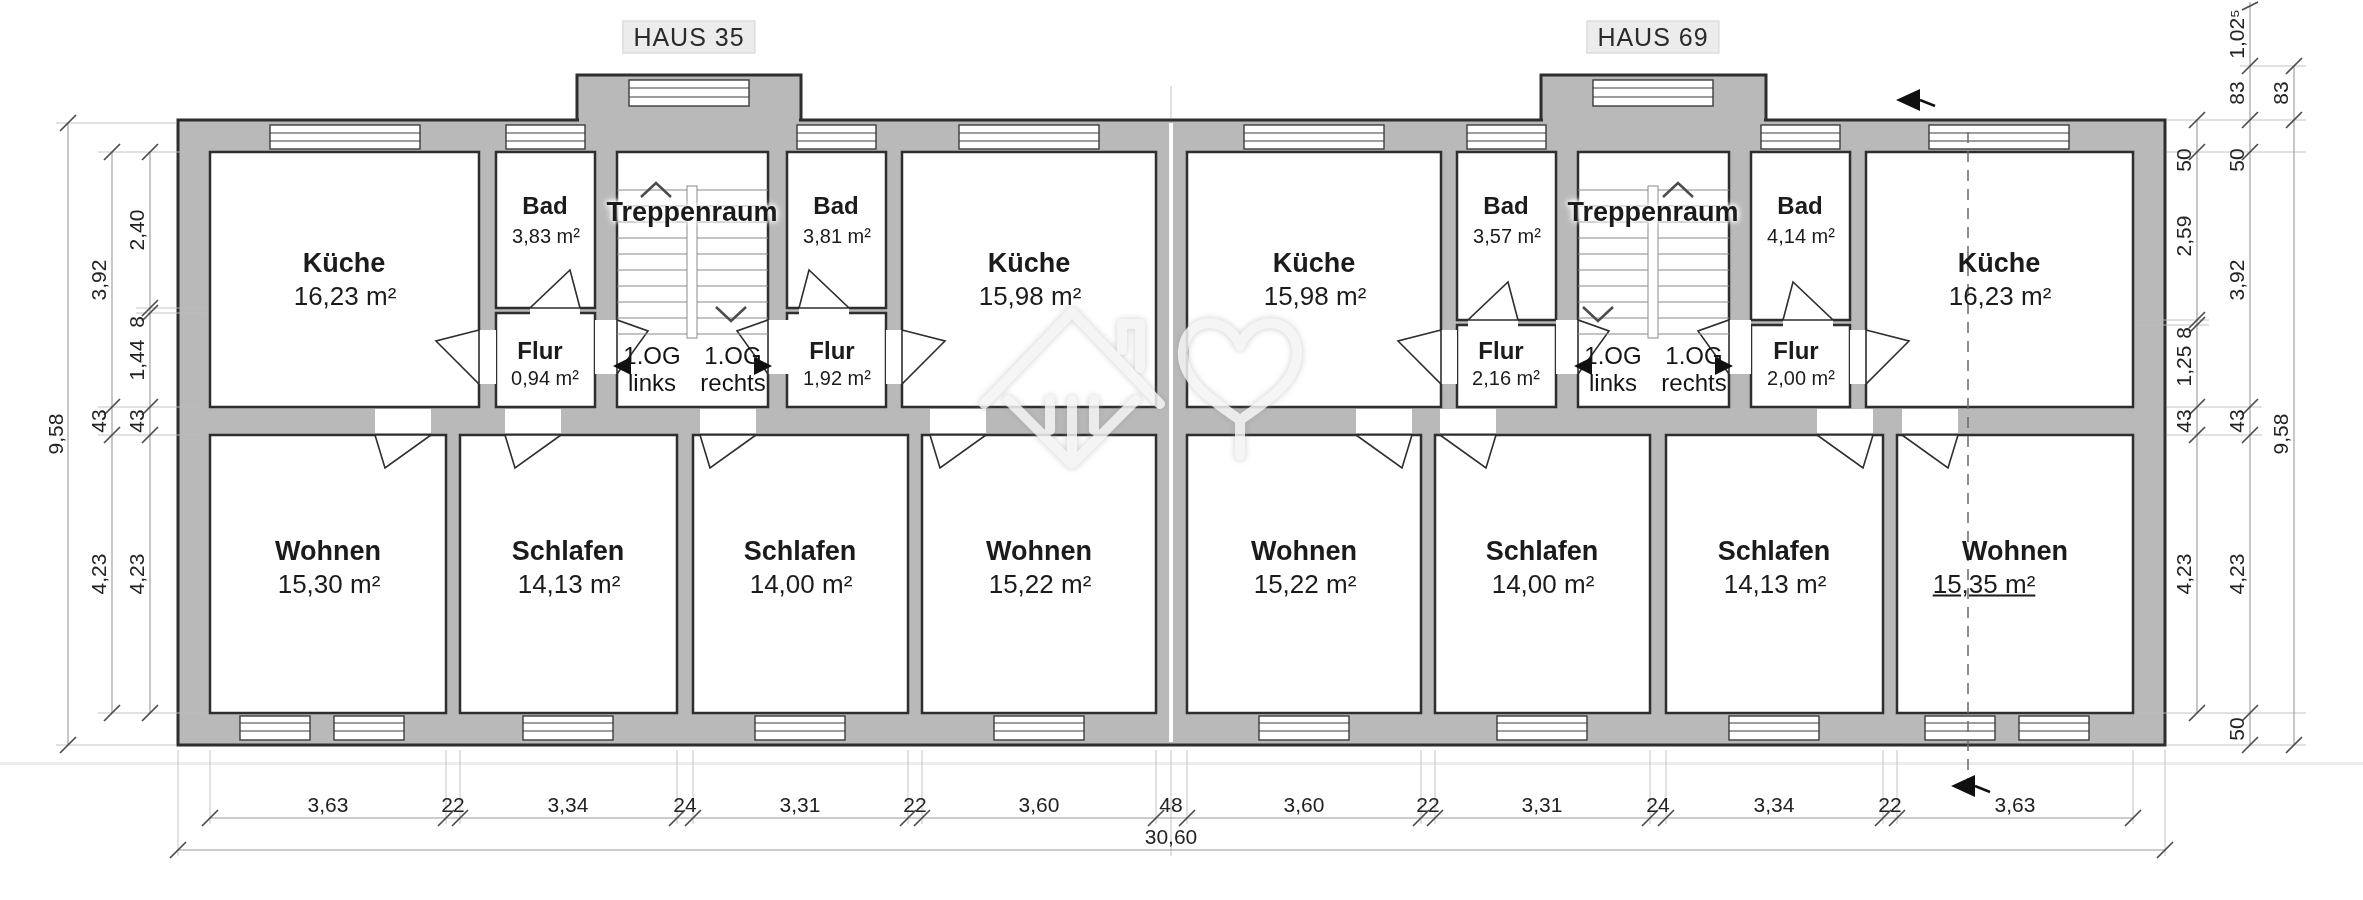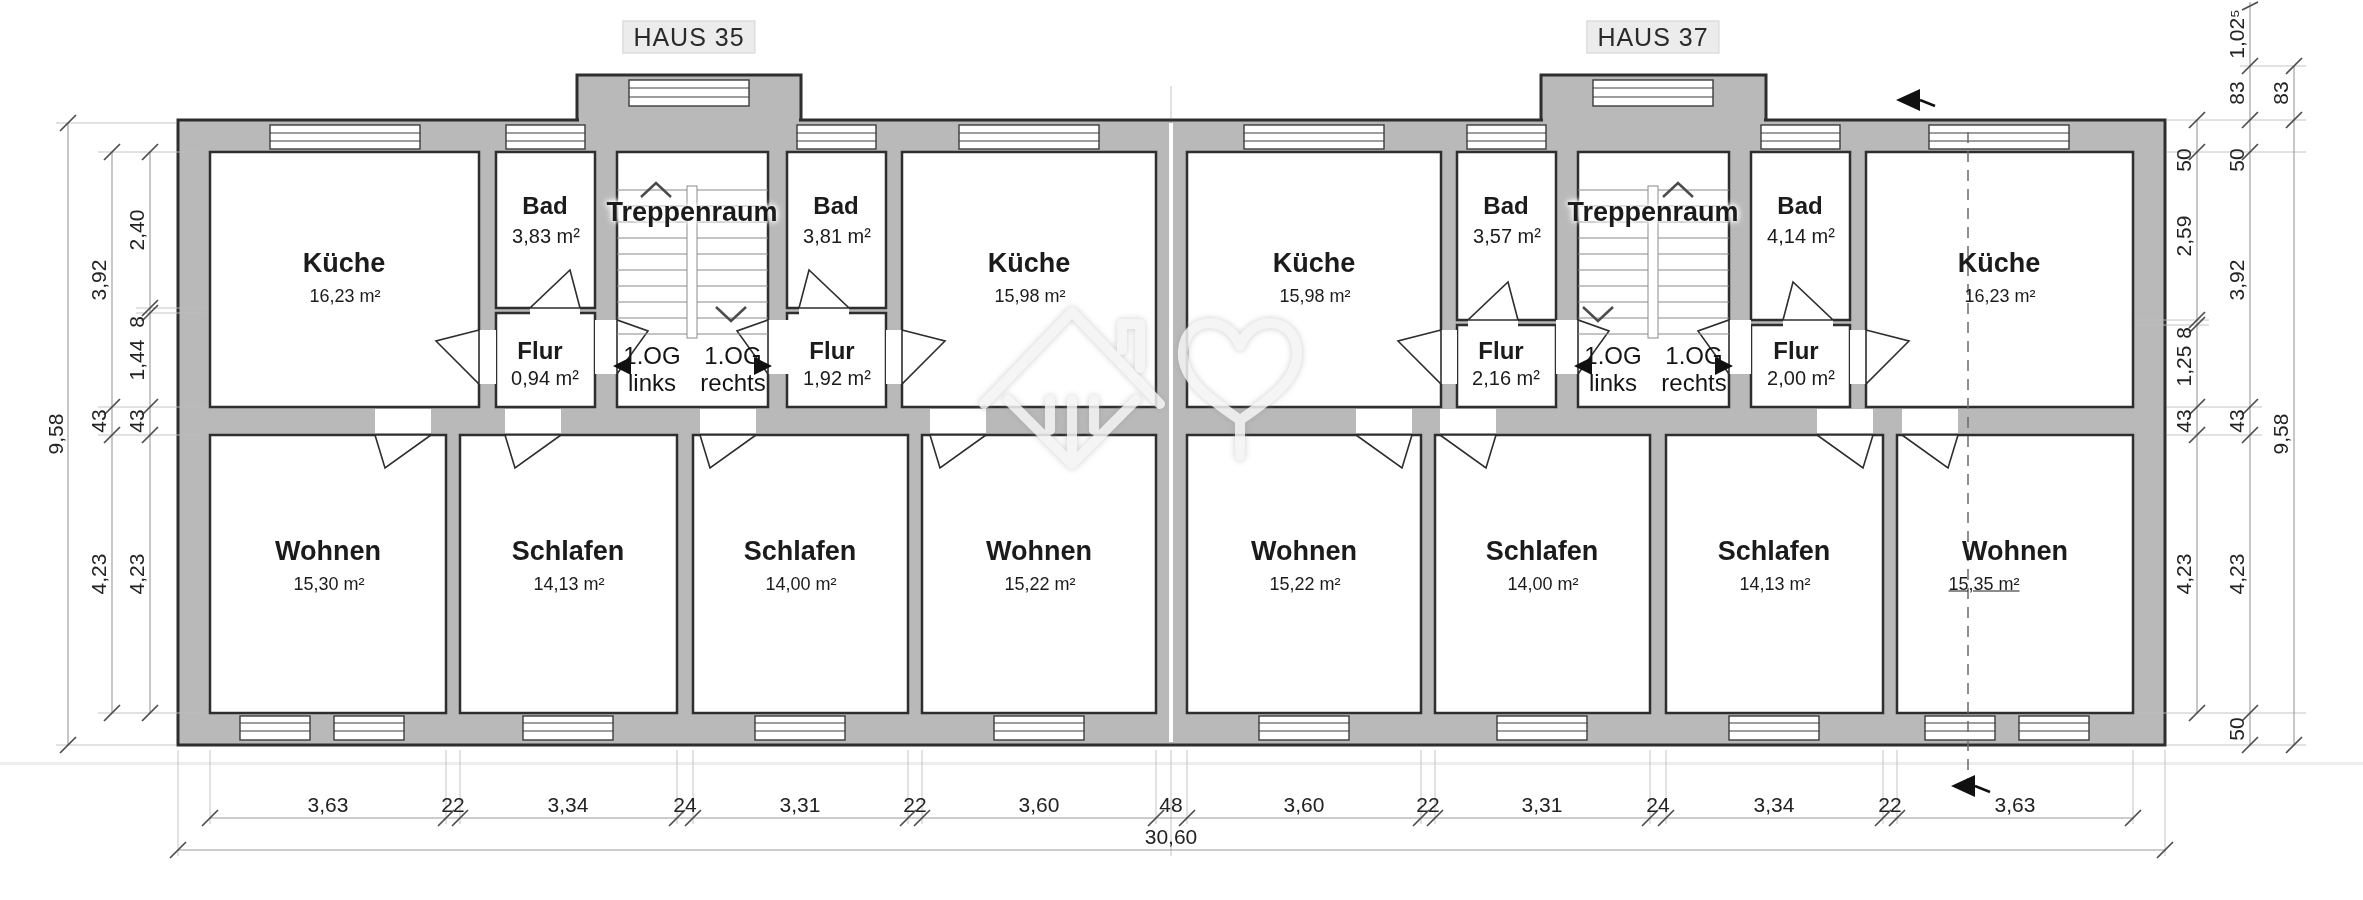--- a/index.html
+++ b/index.html
@@ -3,21 +3,21 @@
 <meta charset="utf-8">
 <style>
   html,body{margin:0;padding:0;background:#fff;}
   #plan{position:relative;width:2363px;height:900px;background:#fff;overflow:hidden;
         font-family:"Liberation Sans", sans-serif;}
   #floor-svg{position:absolute;left:0;top:0;z-index:1;}
   .lbl{position:absolute;transform:translate(-50%,-50%);white-space:nowrap;color:#1b1b1b;z-index:2;}
   .rot{transform:translate(-50%,-50%) rotate(-90deg);}
   .nm{font-size:27px;font-weight:bold;}
   .nm-sm{font-size:24px;font-weight:bold;}
-  .ar{font-size:18px;}
+  .ar{font-size:26px;}
   .ar-sm{font-size:20px;}
   .og{font-size:24px;color:#141414;}
   .dim{font-size:21px;color:#232323;}
   .haus{font-size:25px;color:#2a2a2a;background:#ececec;border:1px solid #d6d6d6;
         padding:1px 10px;letter-spacing:1px;}
   .halo{text-shadow:0 0 4px #fff,0 0 6px #fff,0 0 9px #fff;}
   .wmtext{z-index:4;font-size:96px;font-weight:bold;letter-spacing:8px;color:#f5f5f5;opacity:.85;
           text-shadow:0 0 2px #c9c9c9,0 2px 12px rgba(170,170,170,.5);pointer-events:none;}
   
   .w{fill:#b9b9b9;stroke:#2e2e2e;stroke-width:3;}
@@ -227,21 +227,21 @@
     M1427 826 L1443 810 M1642 826 L1658 810 M1658 826 L1674 810 M1875 826 L1891 810 M1889 826 L1905 810
     M2125 826 L2141 810 M170 858 L186 842 M2157 858 L2173 842"></path>
 
   <g>
     <path class="wm" d="M984 404 L1072 312 L1160 404 M1008 400 L1072 464 L1136 400 M1050 430 V400 M1072 452 V400 M1094 430 V400 M1122 350 V324 H1140 V368"></path>
     <path class="wm" d="M1240 346 C1228 314 1186 316 1183 350 C1180 380 1214 402 1240 420 C1266 402 1300 380 1297 350 C1294 316 1252 314 1240 346 Z M1240 420 V456"></path>
   </g>
 </svg>
 
 <div class="lbl haus" style="left:689px;top:37px;">HAUS 35</div>
-<div class="lbl haus" style="left:1653px;top:37px;">HAUS 37</div>
+<div class="lbl haus" style="left:1653px;top:37px;">HAUS 69</div>
 
 <div class="lbl nm" style="left:344px;top:263px;">Küche</div>
 <div class="lbl ar" style="left:345px;top:296px;">16,23 m²</div>
 <div class="lbl nm-sm" style="left:545px;top:206px;">Bad</div>
 <div class="lbl ar-sm" style="left:546px;top:236px;">3,83 m²</div>
 <div class="lbl nm halo" style="left:692px;top:212px;">Treppenraum</div>
 <div class="lbl nm-sm" style="left:836px;top:206px;">Bad</div>
 <div class="lbl ar-sm" style="left:837px;top:236px;">3,81 m²</div>
 <div class="lbl nm" style="left:1029px;top:263px;">Küche</div>
 <div class="lbl ar" style="left:1030px;top:296px;">15,98 m²</div>

